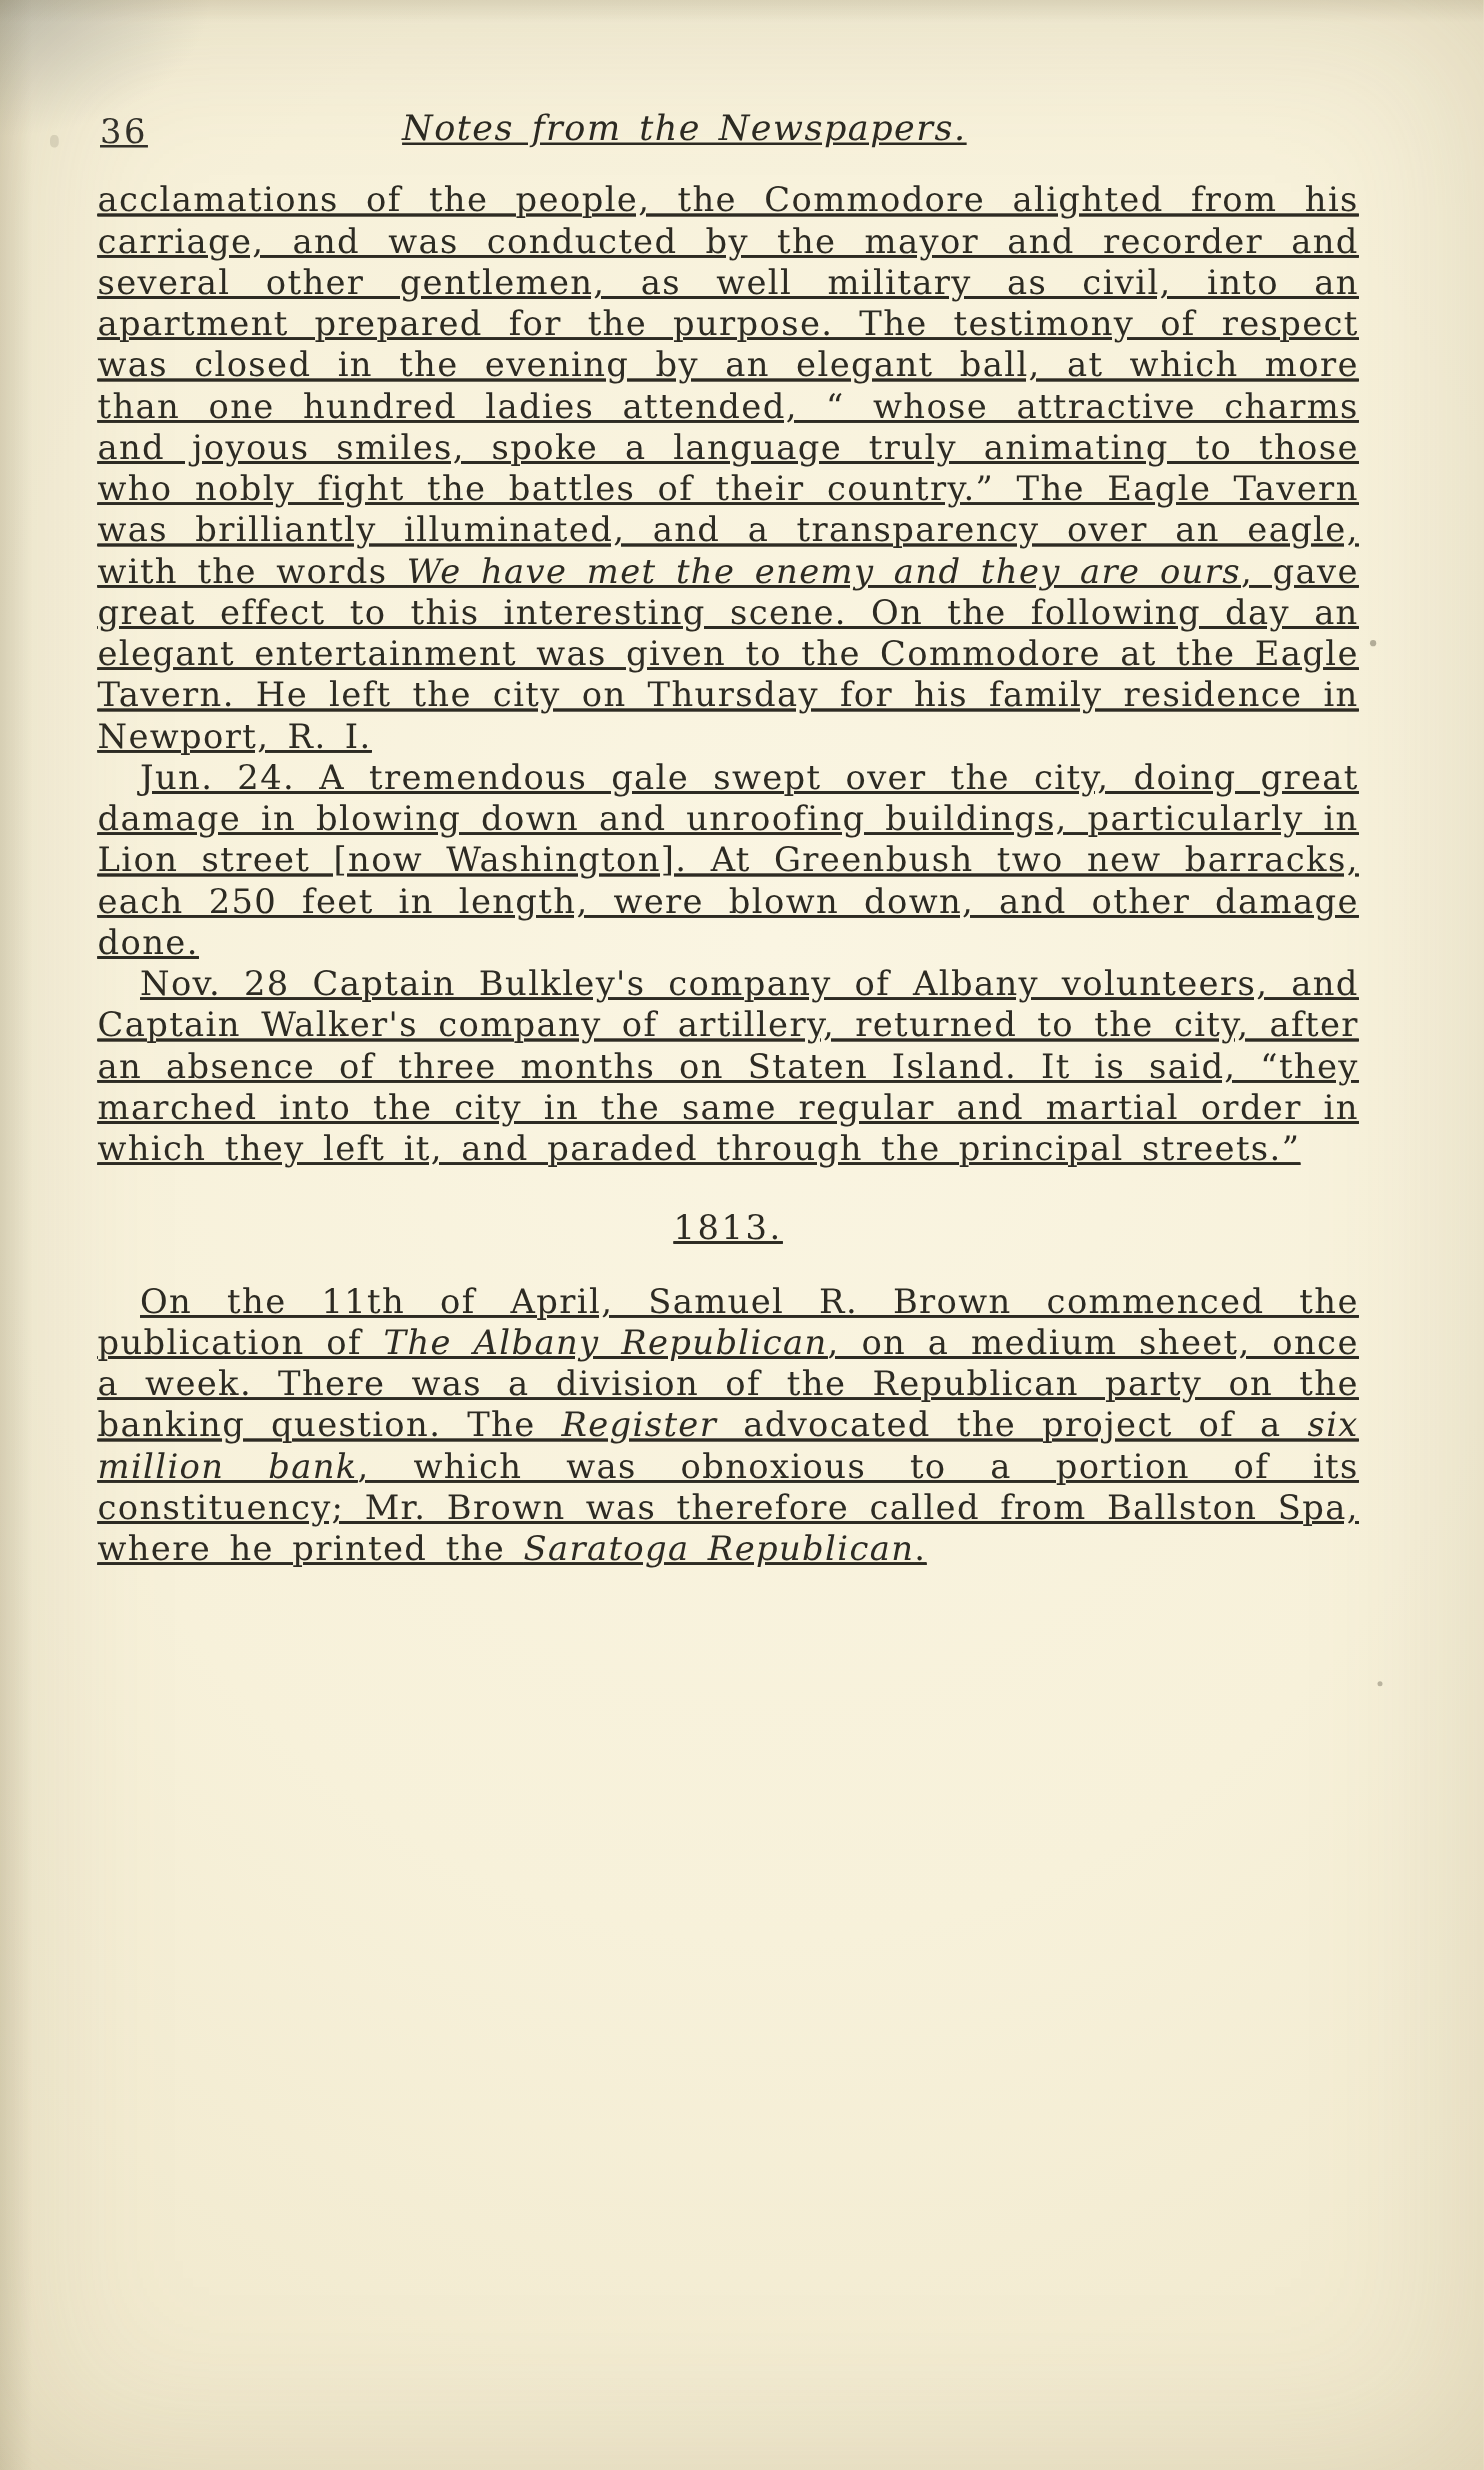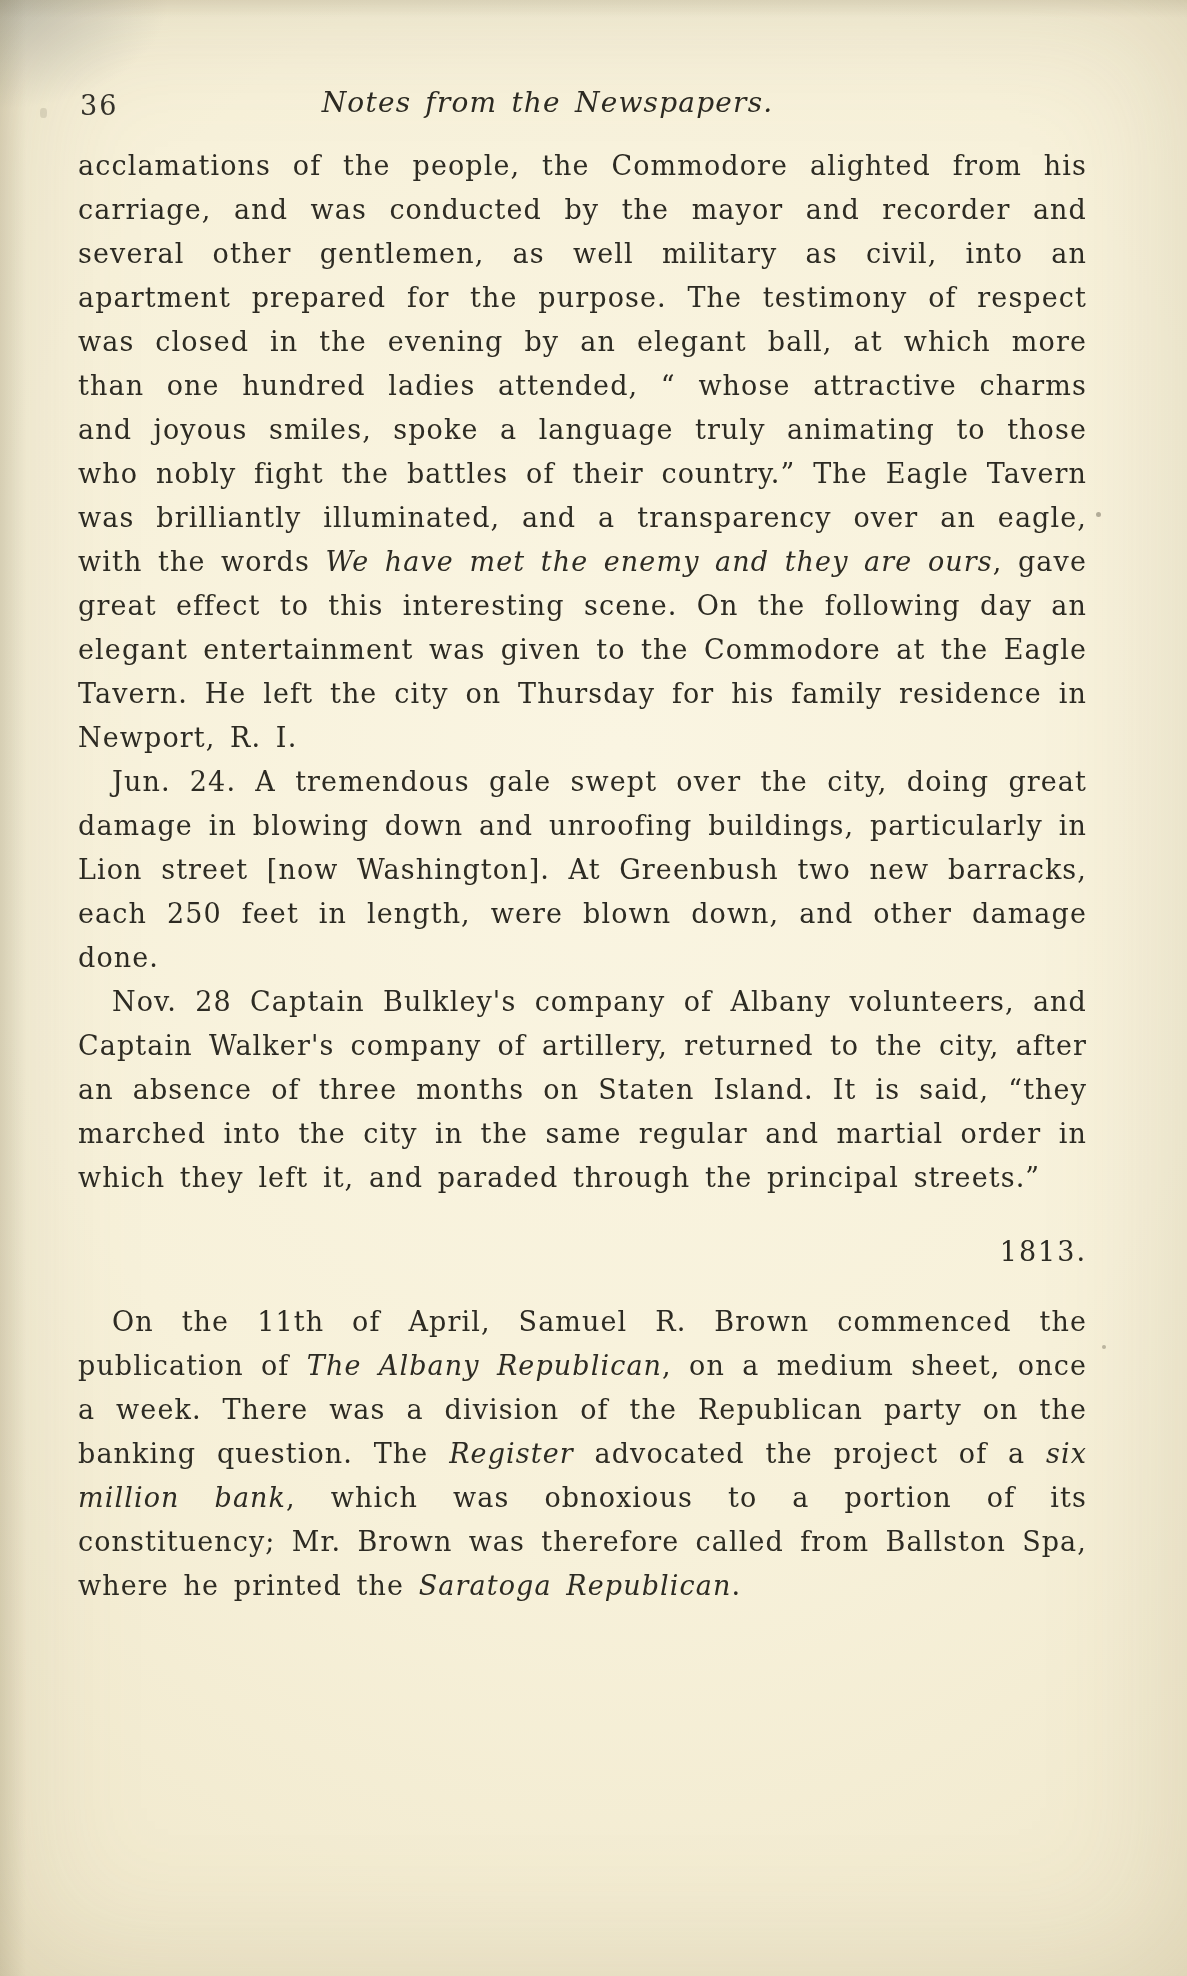--- a/index.html
+++ b/index.html
@@ -1,15 +1,15 @@
 <!DOCTYPE html>
 <html><head>
 <meta charset="utf-8">
 <style>
-  * { margin: 0; padding: 0; box-sizing: border-box; }
+  * { margin: 0; padding: 0; box-sizing: border-box; text-decoration: underline; }
 
   html, body {
     width: 1187px;
     height: 1976px;
   }
 
   body {
     font-family: "DejaVu Serif", "Liberation Serif", serif;
     background: #efe8cd;
     position: relative;
@@ -79,31 +79,31 @@
     top: 0;
     font-style: italic;
     font-size: 28px;
     letter-spacing: 1.2px;
     word-spacing: 4px;
     color: #2c2a22;
   }
 
   .page-body {
     font-size: 27px;
-    line-height: 44px;
+    line-height: 33px;
     letter-spacing: 1.1px;
     word-spacing: 5px;
     text-align: justify;
   }
 
   .para { margin: 0; }
   .para.indent { text-indent: 34px; }
 
   .section-heading {
-    text-align: right;
+    text-align: center;
     font-size: 27px;
     font-weight: normal;
     letter-spacing: 2px;
     margin: 30px 0 26px 0;
   }
 
   .page-body i { font-style: italic; }
 </style>
 </head>
 <body>

